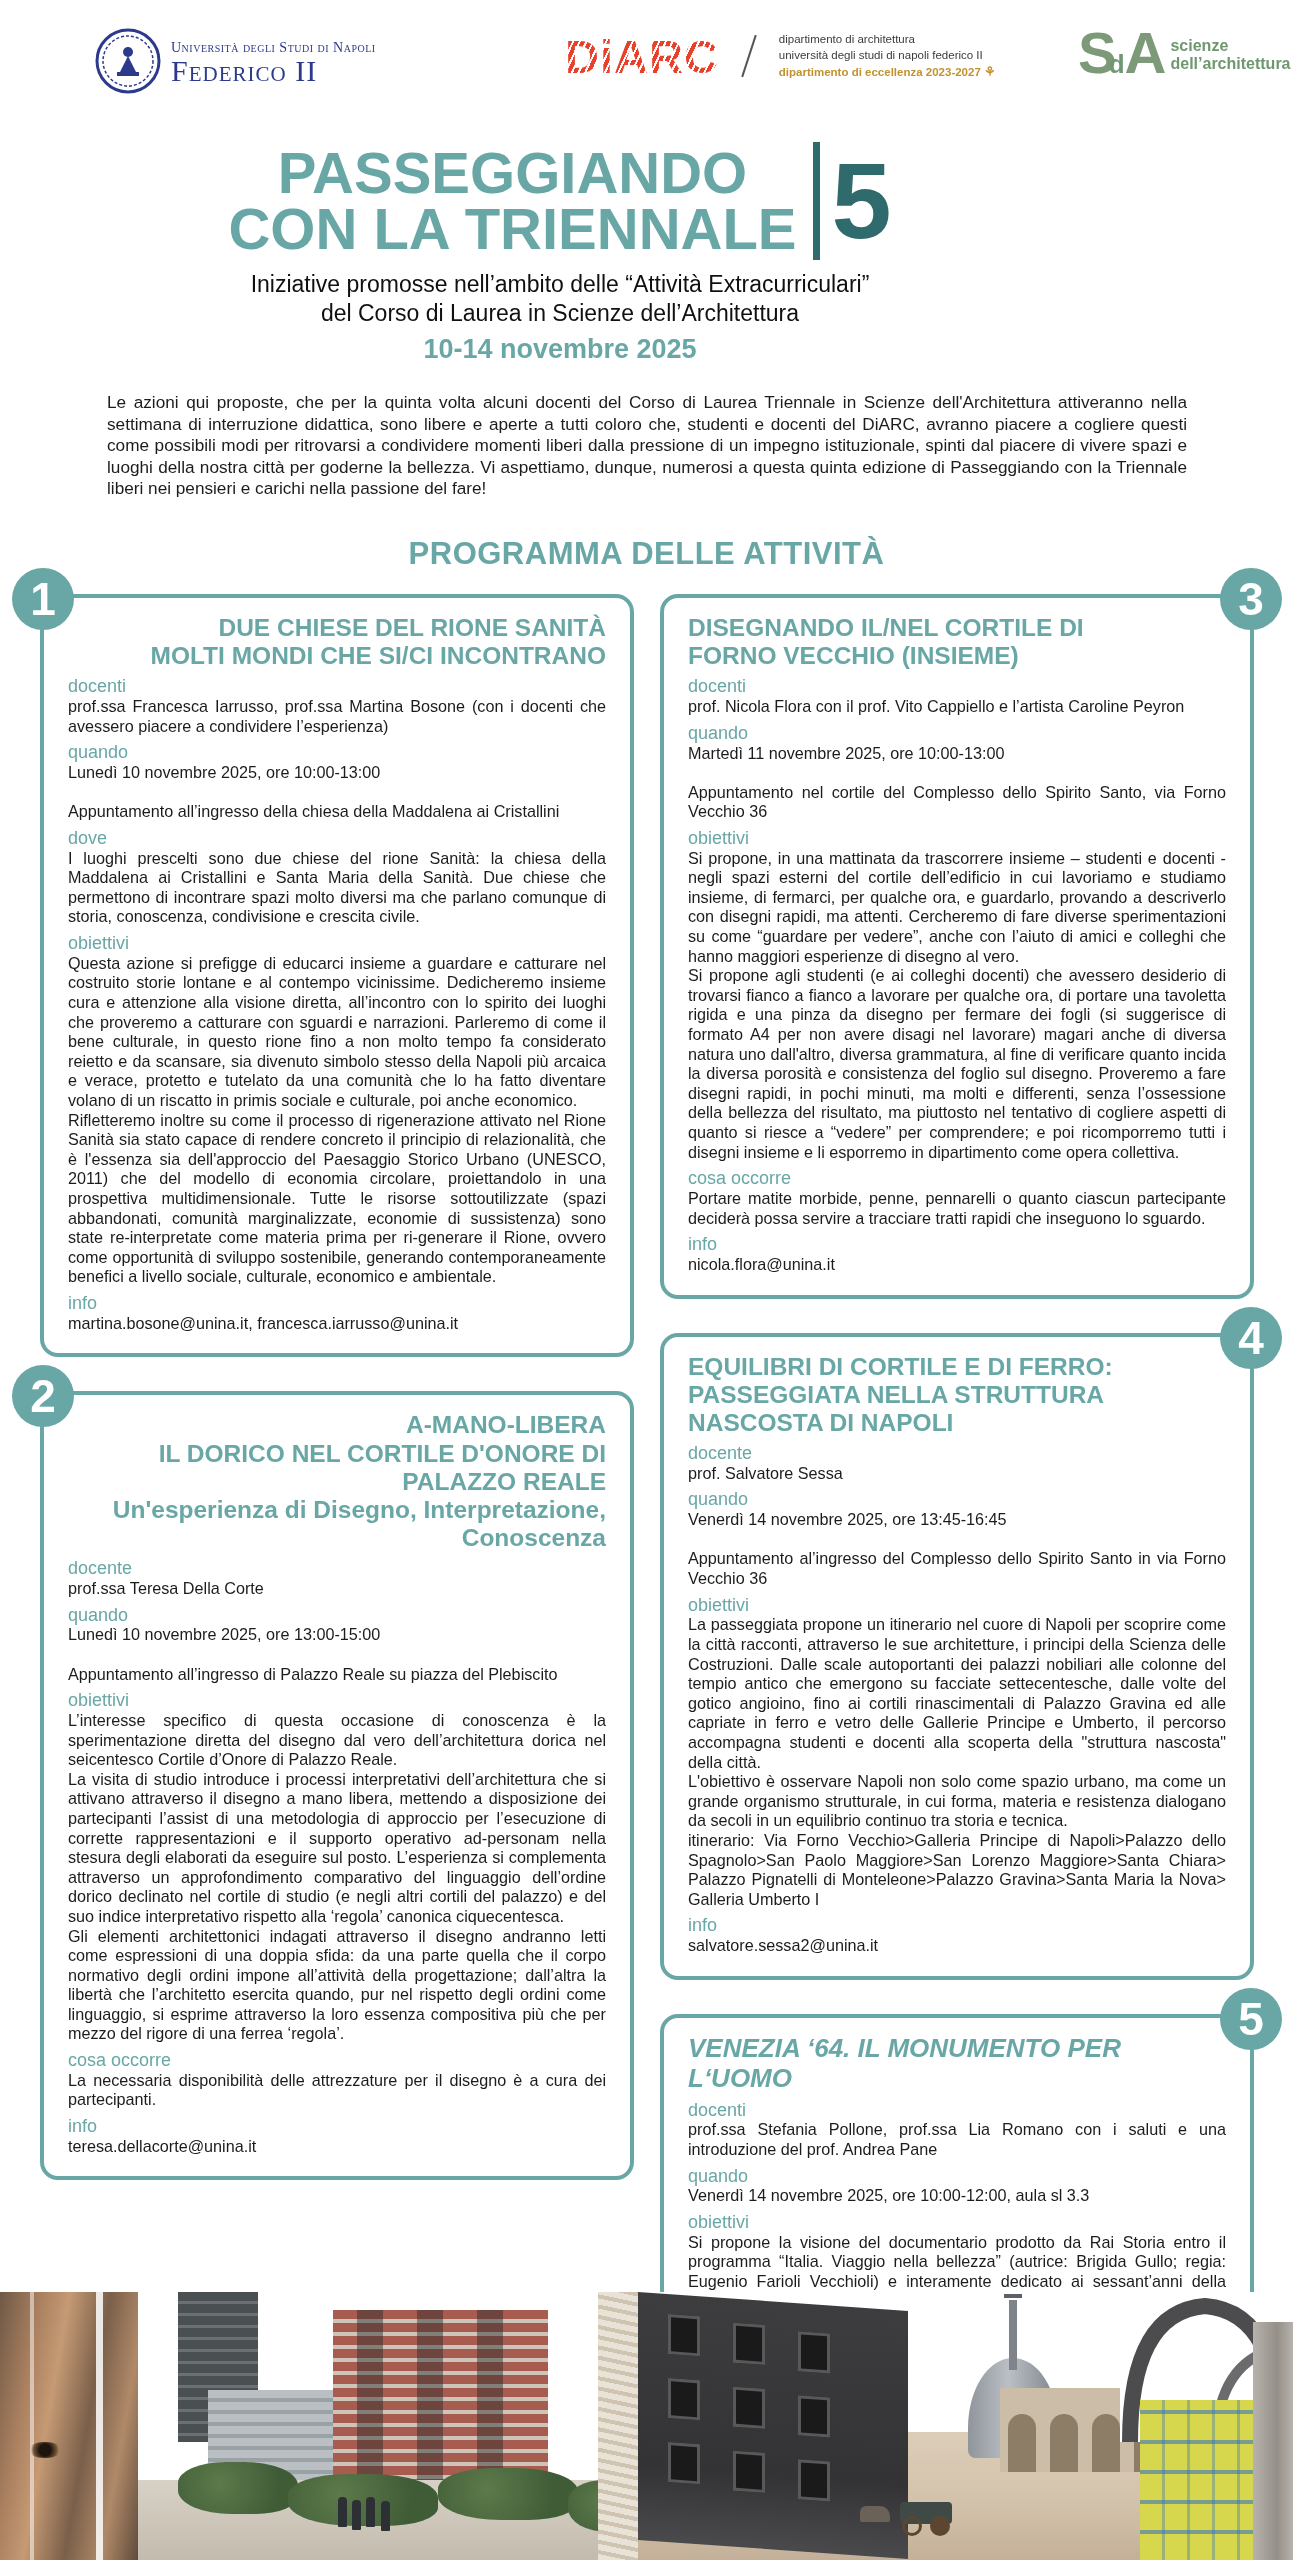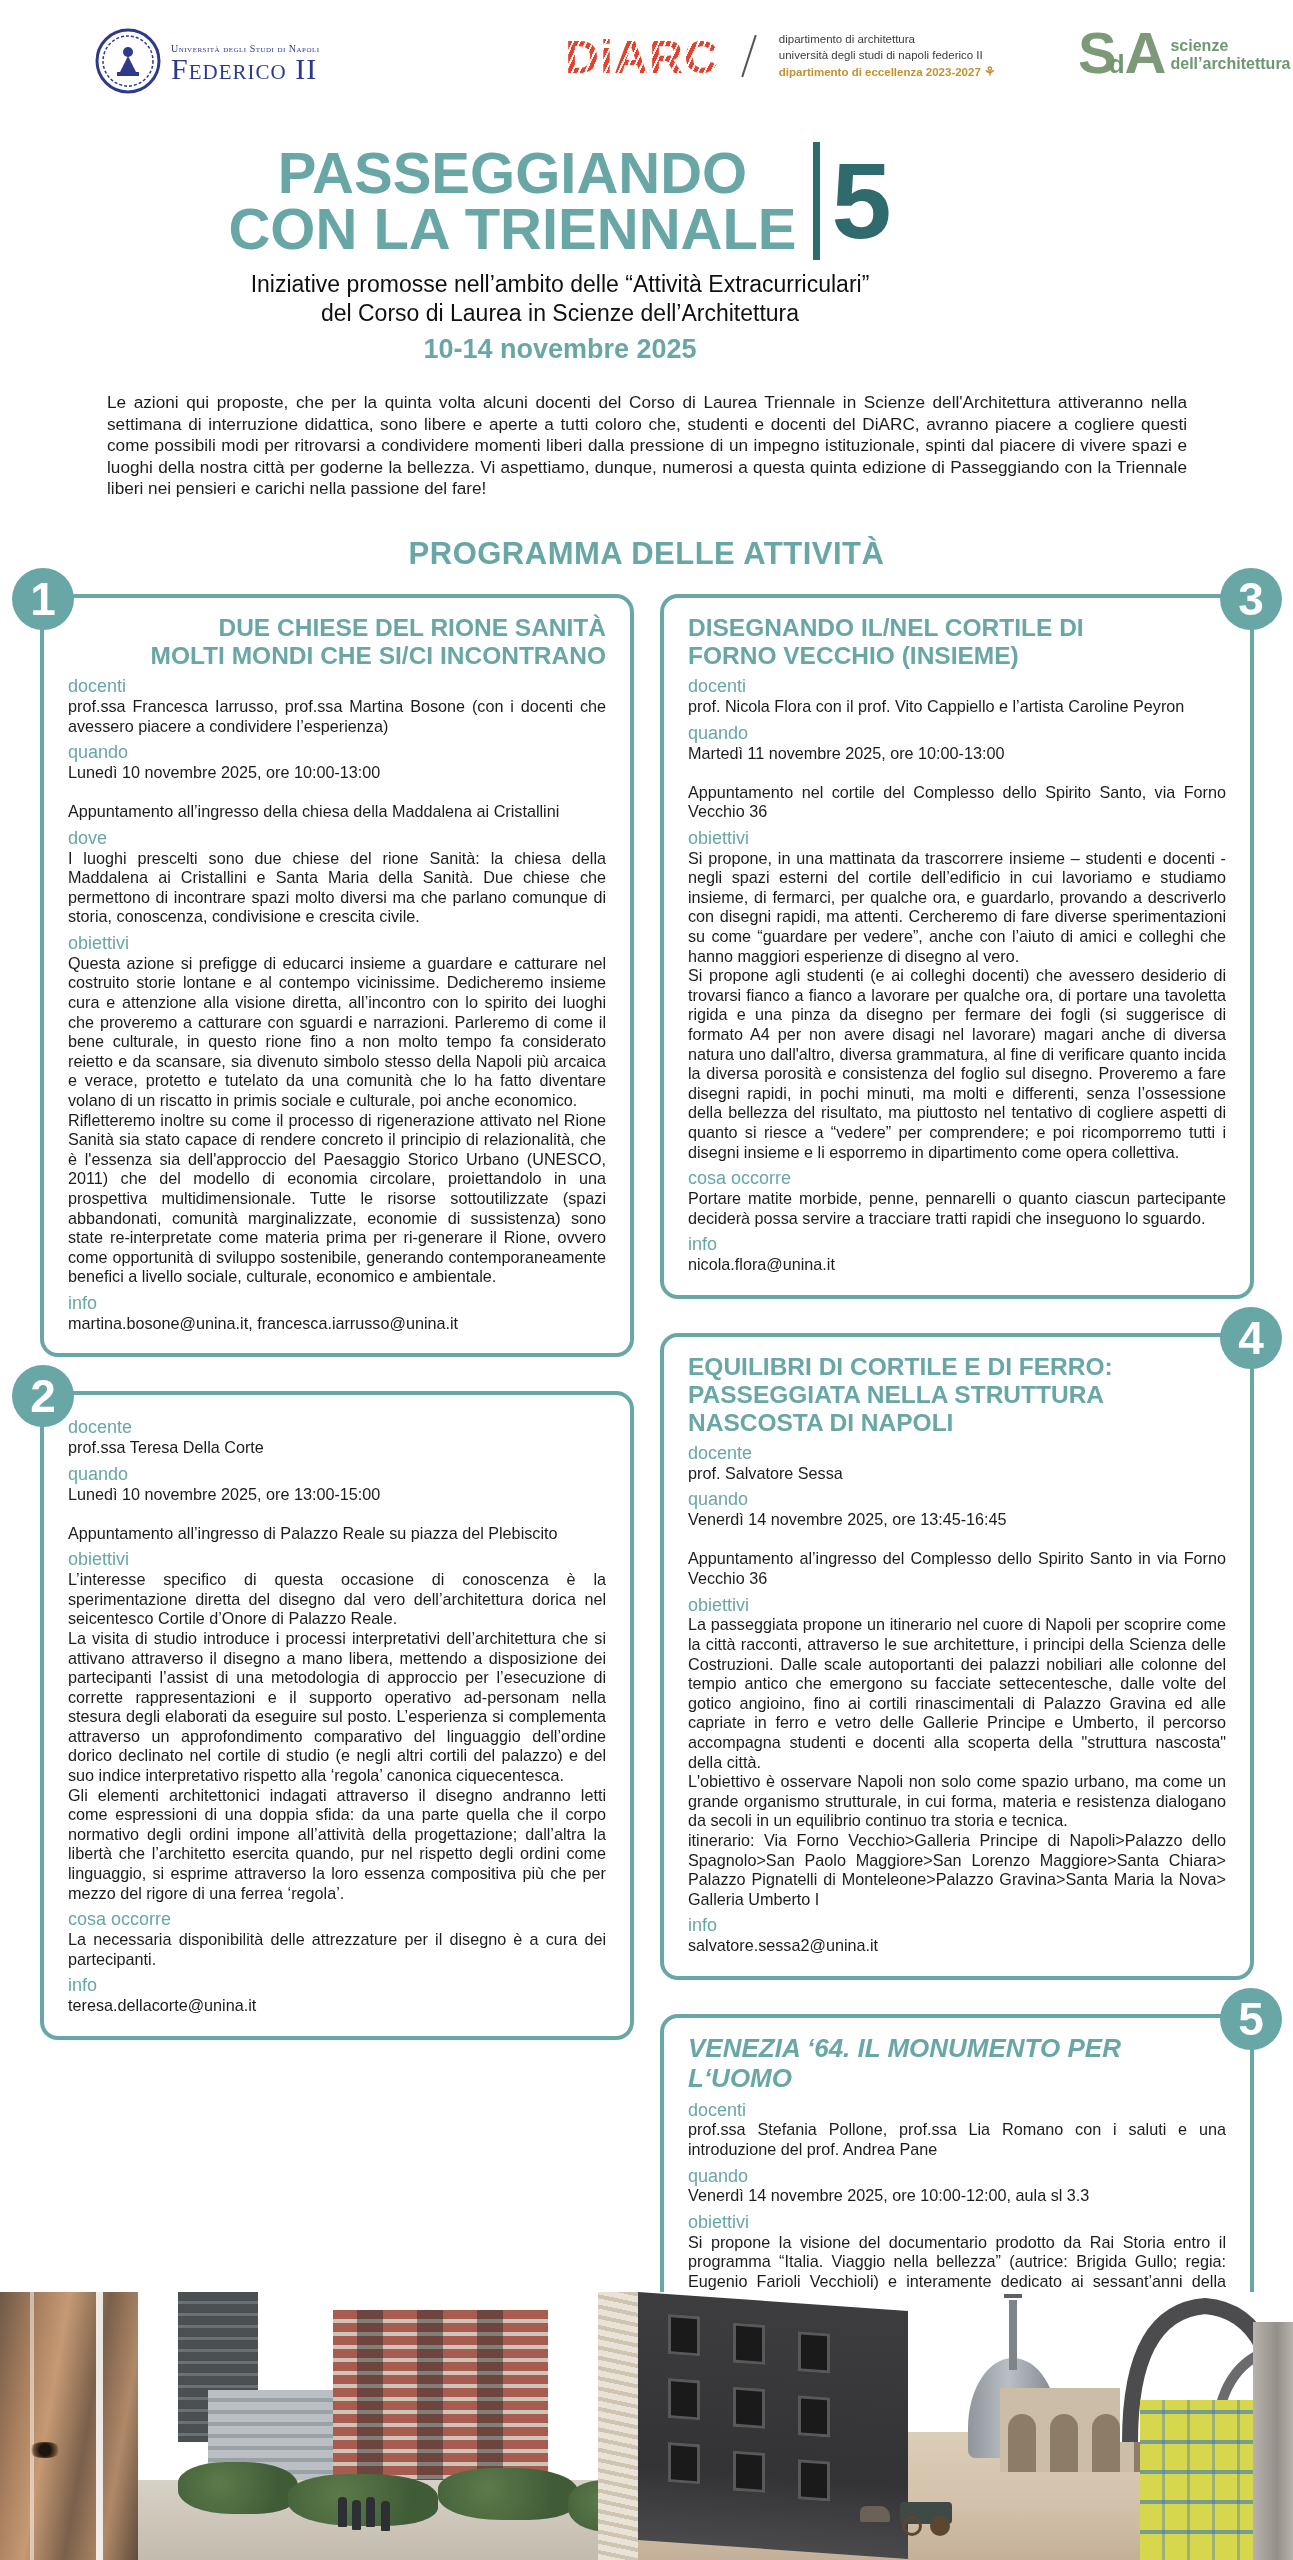--- a/index.html
+++ b/index.html
@@ -3,21 +3,21 @@
 <meta charset="utf-8">
 <style>
   html,body{margin:0;padding:0;background:#fff;}
   .page{position:relative;width:1293px;height:2560px;background:#fff;overflow:hidden;
         font-family:"Liberation Sans",sans-serif;color:#222;}
 
   
   .logos{position:absolute;top:26px;left:0;width:1293px;height:80px;}
   .unina{position:absolute;left:95px;top:2px;display:flex;align-items:center;gap:10px;}
   .unina-text{color:#2d3a8c;font-family:"Liberation Serif",serif;}
-  .unina-l1{font-size:10px;letter-spacing:.5px;font-variant:small-caps;}
+  .unina-l1{font-size:14px;letter-spacing:.5px;font-variant:small-caps;}
   .unina-l2{font-size:30px;font-variant:small-caps;letter-spacing:1px;line-height:1;}
   .diarc{position:absolute;left:565px;top:6px;display:flex;align-items:center;gap:27px;}
   .diarc-acronym{font-size:47px;font-weight:bold;color:#e8402a;line-height:1;letter-spacing:1px;
      background:repeating-linear-gradient(115deg,#e8402a 0 4px,#ffffff 4px 6px);
      -webkit-background-clip:text;background-clip:text;-webkit-text-fill-color:transparent;}
   .diarc-slash{width:2px;height:44px;background:#555;transform:rotate(18deg);margin:0 2px;}
   .diarc-lines{font-size:11.5px;color:#3c3c3c;line-height:1.35;}
   .diarc-l3{color:#c2922e;font-weight:bold;}
   .wheat{color:#c2922e;font-size:13px;}
   .sda{position:absolute;left:1078px;top:2px;display:flex;align-items:flex-end;gap:8px;}
@@ -186,20 +186,25 @@
             <div class="sec-text">I luoghi prescelti sono due chiese del rione Sanità: la chiesa della Maddalena ai Cristallini e Santa Maria della Sanità. Due chiese che permettono di incontrare spazi molto diversi ma che parlano comunque di storia, conoscenza, condivisione e crescita civile.</div>
             <div class="sec-label">obiettivi</div>
             <div class="sec-text">Questa azione si prefigge di educarci insieme a guardare e catturare nel costruito storie lontane e al contempo vicinissime. Dedicheremo insieme cura e attenzione alla visione diretta, all’incontro con lo spirito dei luoghi che proveremo a catturare con sguardi e narrazioni. Parleremo di come il bene culturale, in questo rione fino a non molto tempo fa considerato reietto e da scansare, sia divenuto simbolo stesso della Napoli più arcaica e verace, protetto e tutelato da una comunità che lo ha fatto diventare volano di un riscatto in primis sociale e culturale, poi anche economico.
 Rifletteremo inoltre su come il processo di rigenerazione attivato nel Rione Sanità sia stato capace di rendere concreto il principio di relazionalità, che è l'essenza sia dell'approccio del Paesaggio Storico Urbano (UNESCO, 2011) che del modello di economia circolare, proiettandolo in una prospettiva multidimensionale. Tutte le risorse sottoutilizzate (spazi abbandonati, comunità marginalizzate, economie di sussistenza) sono state re-interpretate come materia prima per ri-generare il Rione, ovvero come opportunità di sviluppo sostenibile, generando contemporaneamente benefici a livello sociale, culturale, economico e ambientale.</div>
             <div class="sec-label">info</div>
             <div class="sec-text">martina.bosone@unina.it, francesca.iarrusso@unina.it</div>
           </div>
     </div>
         <div class="card badge-left">
       <div class="badge">2</div>
+      <div class="card-title" style="text-align: right;">
+            <div>A-MANO-LIBERA</div>
+            <div>IL DORICO NEL CORTILE D'ONORE DI PALAZZO REALE</div>
+            <div>Un'esperienza di Disegno, Interpretazione, Conoscenza</div>
+          </div>
       <div class="sections">
             <div class="sec-label">docente</div>
             <div class="sec-text">prof.ssa Teresa Della Corte</div>
             <div class="sec-label">quando</div>
             <div class="sec-text">Lunedì 10 novembre 2025, ore 13:00-15:00
 
 Appuntamento all’ingresso di Palazzo Reale su piazza del Plebiscito</div>
             <div class="sec-label">obiettivi</div>
             <div class="sec-text">L’interesse specifico di questa occasione di conoscenza è la sperimentazione diretta del disegno dal vero dell’architettura dorica nel seicentesco Cortile d’Onore di Palazzo Reale.
 La visita di studio introduce i processi interpretativi dell’architettura che si attivano attraverso il disegno a mano libera, mettendo a disposizione dei partecipanti l’assist di una metodologia di approccio per l’esecuzione di corrette rappresentazioni e il supporto operativo ad-personam nella stesura degli elaborati da eseguire sul posto. L’esperienza si complementa attraverso un approfondimento comparativo del linguaggio dell’ordine dorico declinato nel cortile di studio (e negli altri cortili del palazzo) e del suo indice interpretativo rispetto alla ‘regola’ canonica ciquecentesca.

